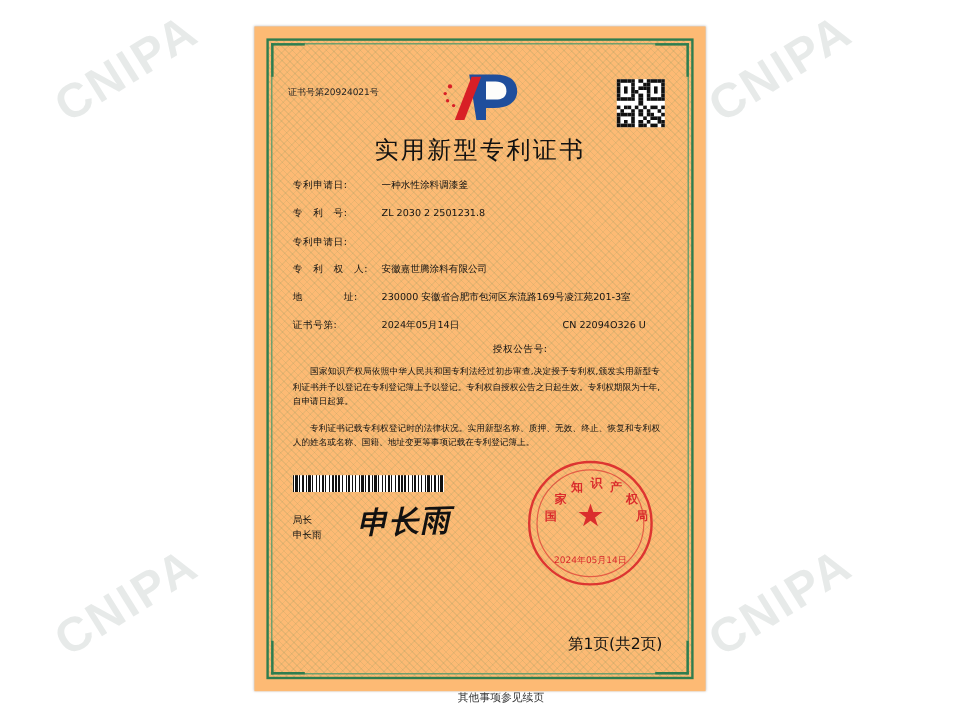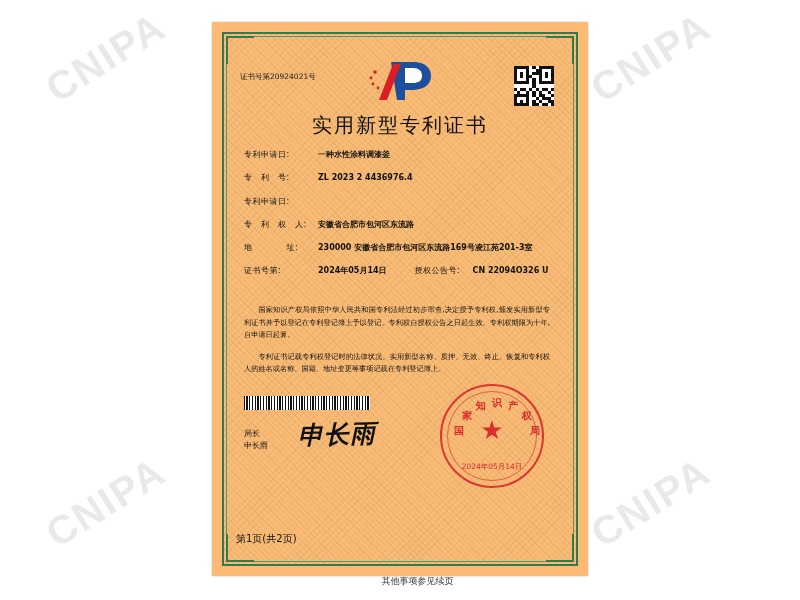--- a/index.html
+++ b/index.html
@@ -141,24 +141,23 @@
     line-height: 1.35;
   }
   .label {
     width: 74px;
     flex: none;
     letter-spacing: 0.5px;
   }
   .value {
     flex: 1;
     word-break: break-all;
-    font-weight: bold;
   }
   .row.two .value { flex: none; margin-right: 28px; }
-  .row.two .label2 { width: 58px; flex: none; letter-spacing: 0.5px; }
+  .row.two .label2 { width: 58px; flex: none; letter-spacing: 0.5px; margin-top: 20px; }
 
   .paragraphs {
     position: absolute;
     left: 8px; right: 6px;
     top: 258px;
     font-size: 7.2px;
     line-height: 1.75;
     color: #111;
     text-align: justify;
     font-family: "DejaVu Sans", sans-serif;
@@ -251,22 +250,22 @@
     opacity: 0.92;
     font-weight: bold;
     font-family: "DejaVu Sans", sans-serif;
     transform-origin: 0 0;
   }
 
   .page-no {
     position: absolute;
     left: 0; right: 12px;
     bottom: 6px;
-    text-align: left;
-    font-size: 10px;
+    text-align: right;
+    font-size: 13px;
     color: #111;
     font-family: "DejaVu Sans", sans-serif;
   }
 
   .footer-note {
     position: absolute;
     left: 0; right: 0;
     bottom: 12px;
     text-align: center;
     font-size: 9px;
@@ -489,28 +488,28 @@
 
       <div class="main-title">实用新型专利证书</div>
 
       <div class="fields">
         <div class="row">
           <div class="label">专利申请日:</div>
           <div class="value">一种水性涂料调漆釜</div>
         </div>
         <div class="row">
           <div class="label">专　利　号:</div>
-          <div class="value">ZL 2023 2 4436976.4</div>
+          <div class="value">ZL 2030 2 2501231.8</div>
         </div>
         <div class="row">
           <div class="label">专利申请日:</div>
         </div>
         <div class="row">
           <div class="label">专　利　权　人:</div>
-          <div class="value">安徽省合肥市包河区东流路</div>
+          <div class="value">安徽嘉世腾涂料有限公司</div>
         </div>
         <div class="row">
           <div class="label">地　　　　址:</div>
           <div class="value">230000 安徽省合肥市包河区东流路169号凌江苑201-3室</div>
         </div>
         <div class="row two">
           <div class="label">证书号第:</div>
           <div class="value">2024年05月14日</div>
           <div class="label2">授权公告号:</div>
           <div class="value">CN 22094O326 U</div>

